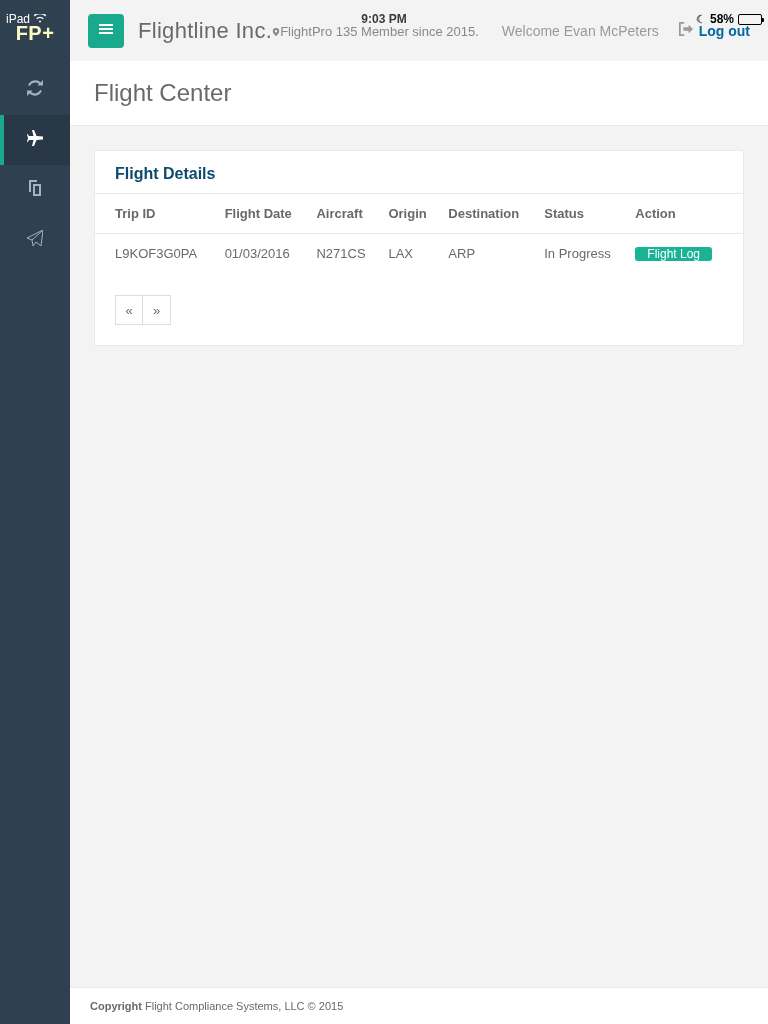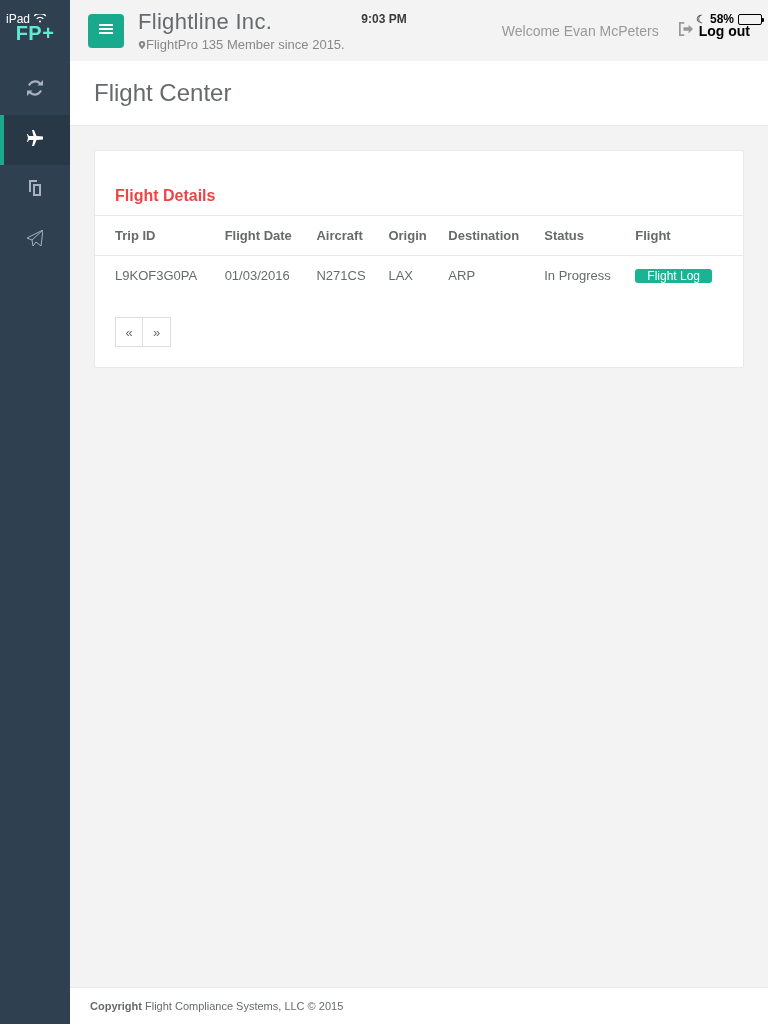--- a/index.html
+++ b/index.html
@@ -18,46 +18,46 @@
   .battery { width: 24px; height: 11px; border: 1px solid #000; border-radius: 2px; position: relative; }
   .battery::after { content: ""; position: absolute; right: -3px; top: 3px; width: 2px; height: 4px; background: #000; border-radius: 0 1px 1px 0;}
   .battery-fill { background: #000; height: 100%; width: 58%; }
 
   
   .sidebar {
     position: absolute; left: 0; top: 0; bottom: 0; width: 70px;
     background: #2f4050; display: flex; flex-direction: column; align-items: center;
     z-index: 10;
   }
-  .brand { color: #5eead4; font-weight: 700; font-size: 20px; margin-top: 22px; margin-bottom: 20px; letter-spacing: 0.5px;}
+  .brand { color: #fef9c3; font-weight: 700; font-size: 20px; margin-top: 22px; margin-bottom: 20px; letter-spacing: 0.5px;}
   .nav-item { width: 70px; height: 50px; display: flex; align-items: center; justify-content: center; color: #a7b1c2; cursor: pointer; }
   .nav-item.active { background: #293846; color: #fff; border-left: 4px solid #19aa8d; width: 70px; padding-right:4px;}
   .nav-item svg { width: 16px; height: 16px; fill: currentColor; }
 
   
   .main { position: absolute; left: 70px; right: 0; top: 0; bottom: 0; display: flex; flex-direction: column; background: #f3f3f4; }
 
   .topbar { background: #f3f3f4; height: 61px; border-bottom: 0; display: flex; align-items: center; padding: 0 18px; gap: 14px; }
   .hamburger { width: 36px; height: 34px; background: #19aa8d; border-radius: 4px; display: flex; align-items: center; justify-content: center; cursor: pointer; }
   .hamburger svg { width: 14px; height: 14px; fill: #fff; }
-  .company { display: flex; flex-direction: column; }
+  .company { display: flex; flex-direction: row; }
   .company-name { font-size: 22px; font-weight: 100; color: #676a6c; letter-spacing: 0.3px;}
   .member { font-size: 13px; color: #888; display: flex; align-items: center; gap: 0; margin-top: 2px;}
   .topbar-right { margin-left: auto; display: flex; align-items: center; gap: 20px; font-size: 14px; color: #999; }
-  .logout { color: #000000; font-weight: 700; display: flex; align-items: center; gap: 6px; cursor: pointer; }
+  .logout { color: #0369a1; font-weight: 700; display: flex; align-items: center; gap: 6px; cursor: pointer; }
   .logout svg { width: 14px; height: 14px; fill: #999; }
 
   .page-heading { background: #fff; padding: 18px 24px 18px; border-bottom: 1px solid #e7eaec; }
   .page-title { font-size: 24px; font-weight: 100; color: #676a6c; }
 
   .content { padding: 24px; flex: 1; overflow: auto; }
 
   .ibox { background: #fff; border: 1px solid #e7eaec; border-radius: 2px; }
   .ibox-title { padding: 14px 20px 10px; border-bottom: 1px solid #e7eaec; }
-  .ibox-title h5 { font-size: 16px; font-weight: 700; color: #ef4444; margin-top: 22px; }
+  .ibox-title h5 { font-size: 16px; font-weight: 700; color: #0c4a6e; }
   .ibox-content { padding: 0 0 20px 0; }
 
   table { width: 100%; border-collapse: collapse; font-size: 13px; color: #676a6c; }
   th, td { text-align: left; padding: 12px 8px; vertical-align: top; }
   th { font-weight: 700; border-bottom: 1px solid #e7eaec; }
   th:first-child, td:first-child { padding-left: 20px; }
   th:last-child, td:last-child { padding-right: 20px; }
   tbody tr { border-bottom: 1px solid #e7eaec; }
   tbody tr:last-child { border-bottom: none; }
 
@@ -176,21 +176,21 @@
       <div class="ibox-content">
         <table>
           <thead>
             <tr>
               <th>Trip ID</th>
               <th>Flight Date</th>
               <th>Aircraft</th>
               <th>Origin</th>
               <th>Destination</th>
               <th>Status</th>
-              <th>Flight</th>
+              <th>Action</th>
             </tr>
           </thead>
           <tbody>
             <tr>
               <td>L9KOF3G0PA</td>
               <td>01/03/2016</td>
               <td>N271CS</td>
               <td>LAX</td>
               <td>ARP</td>
               <td>In Progress</td>

